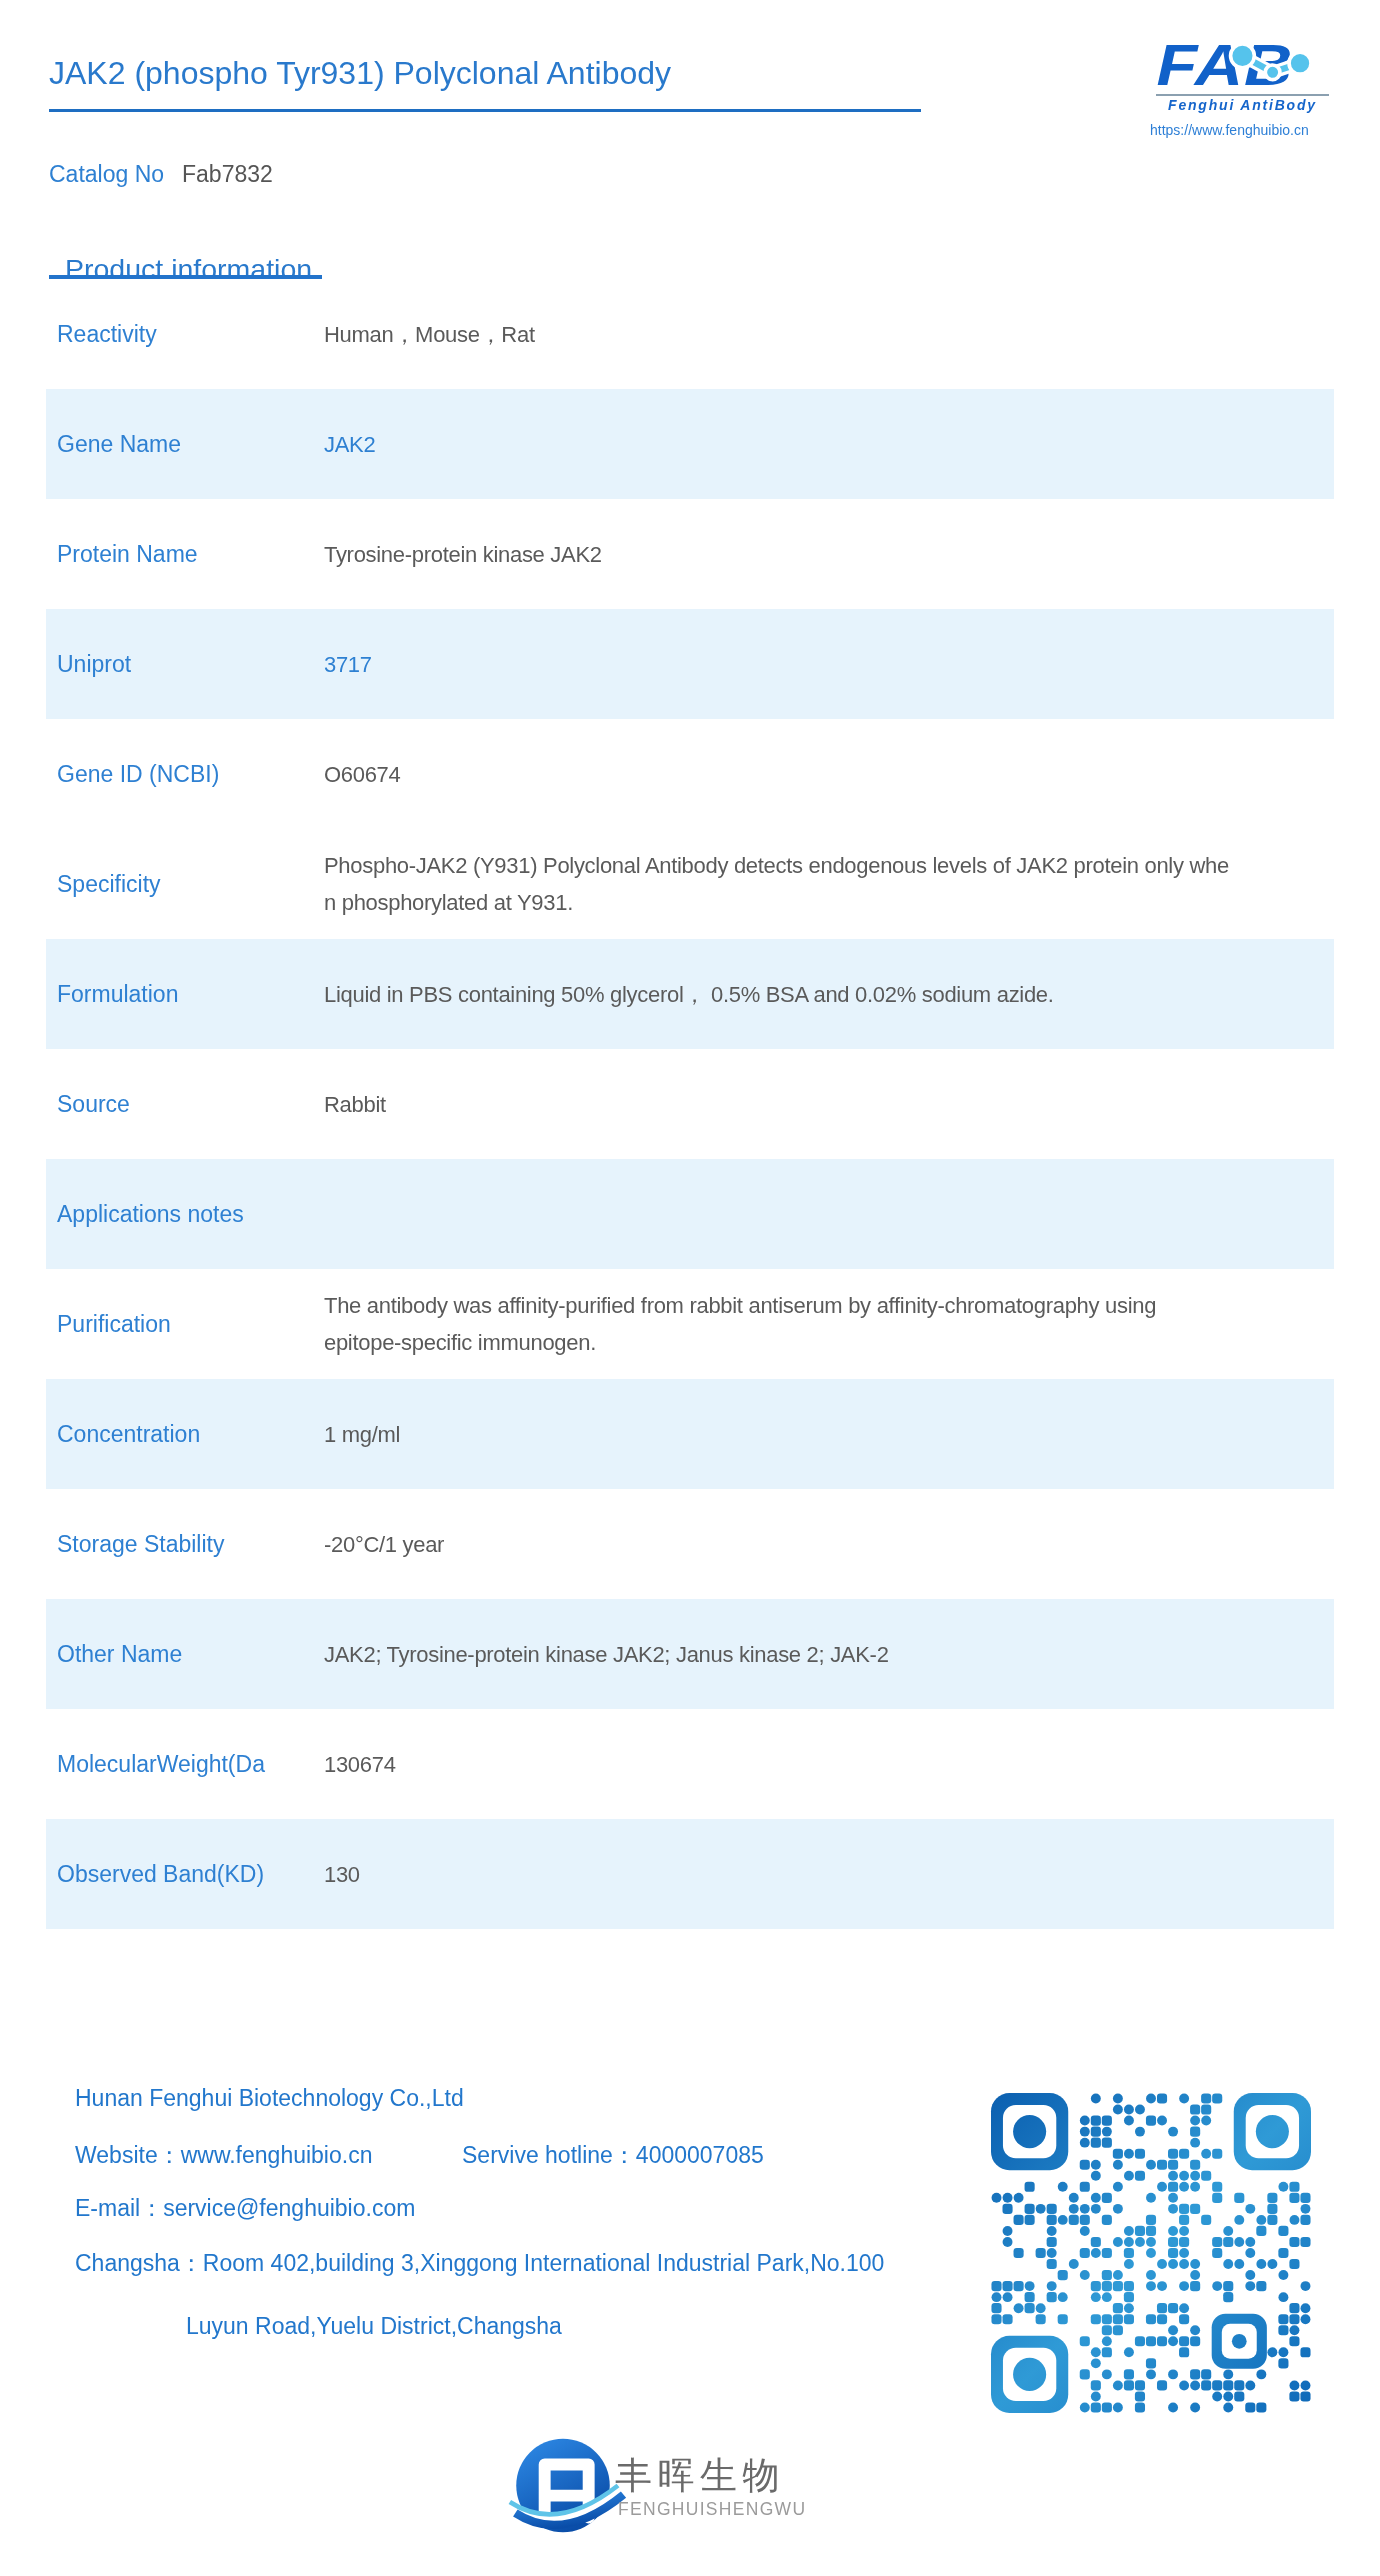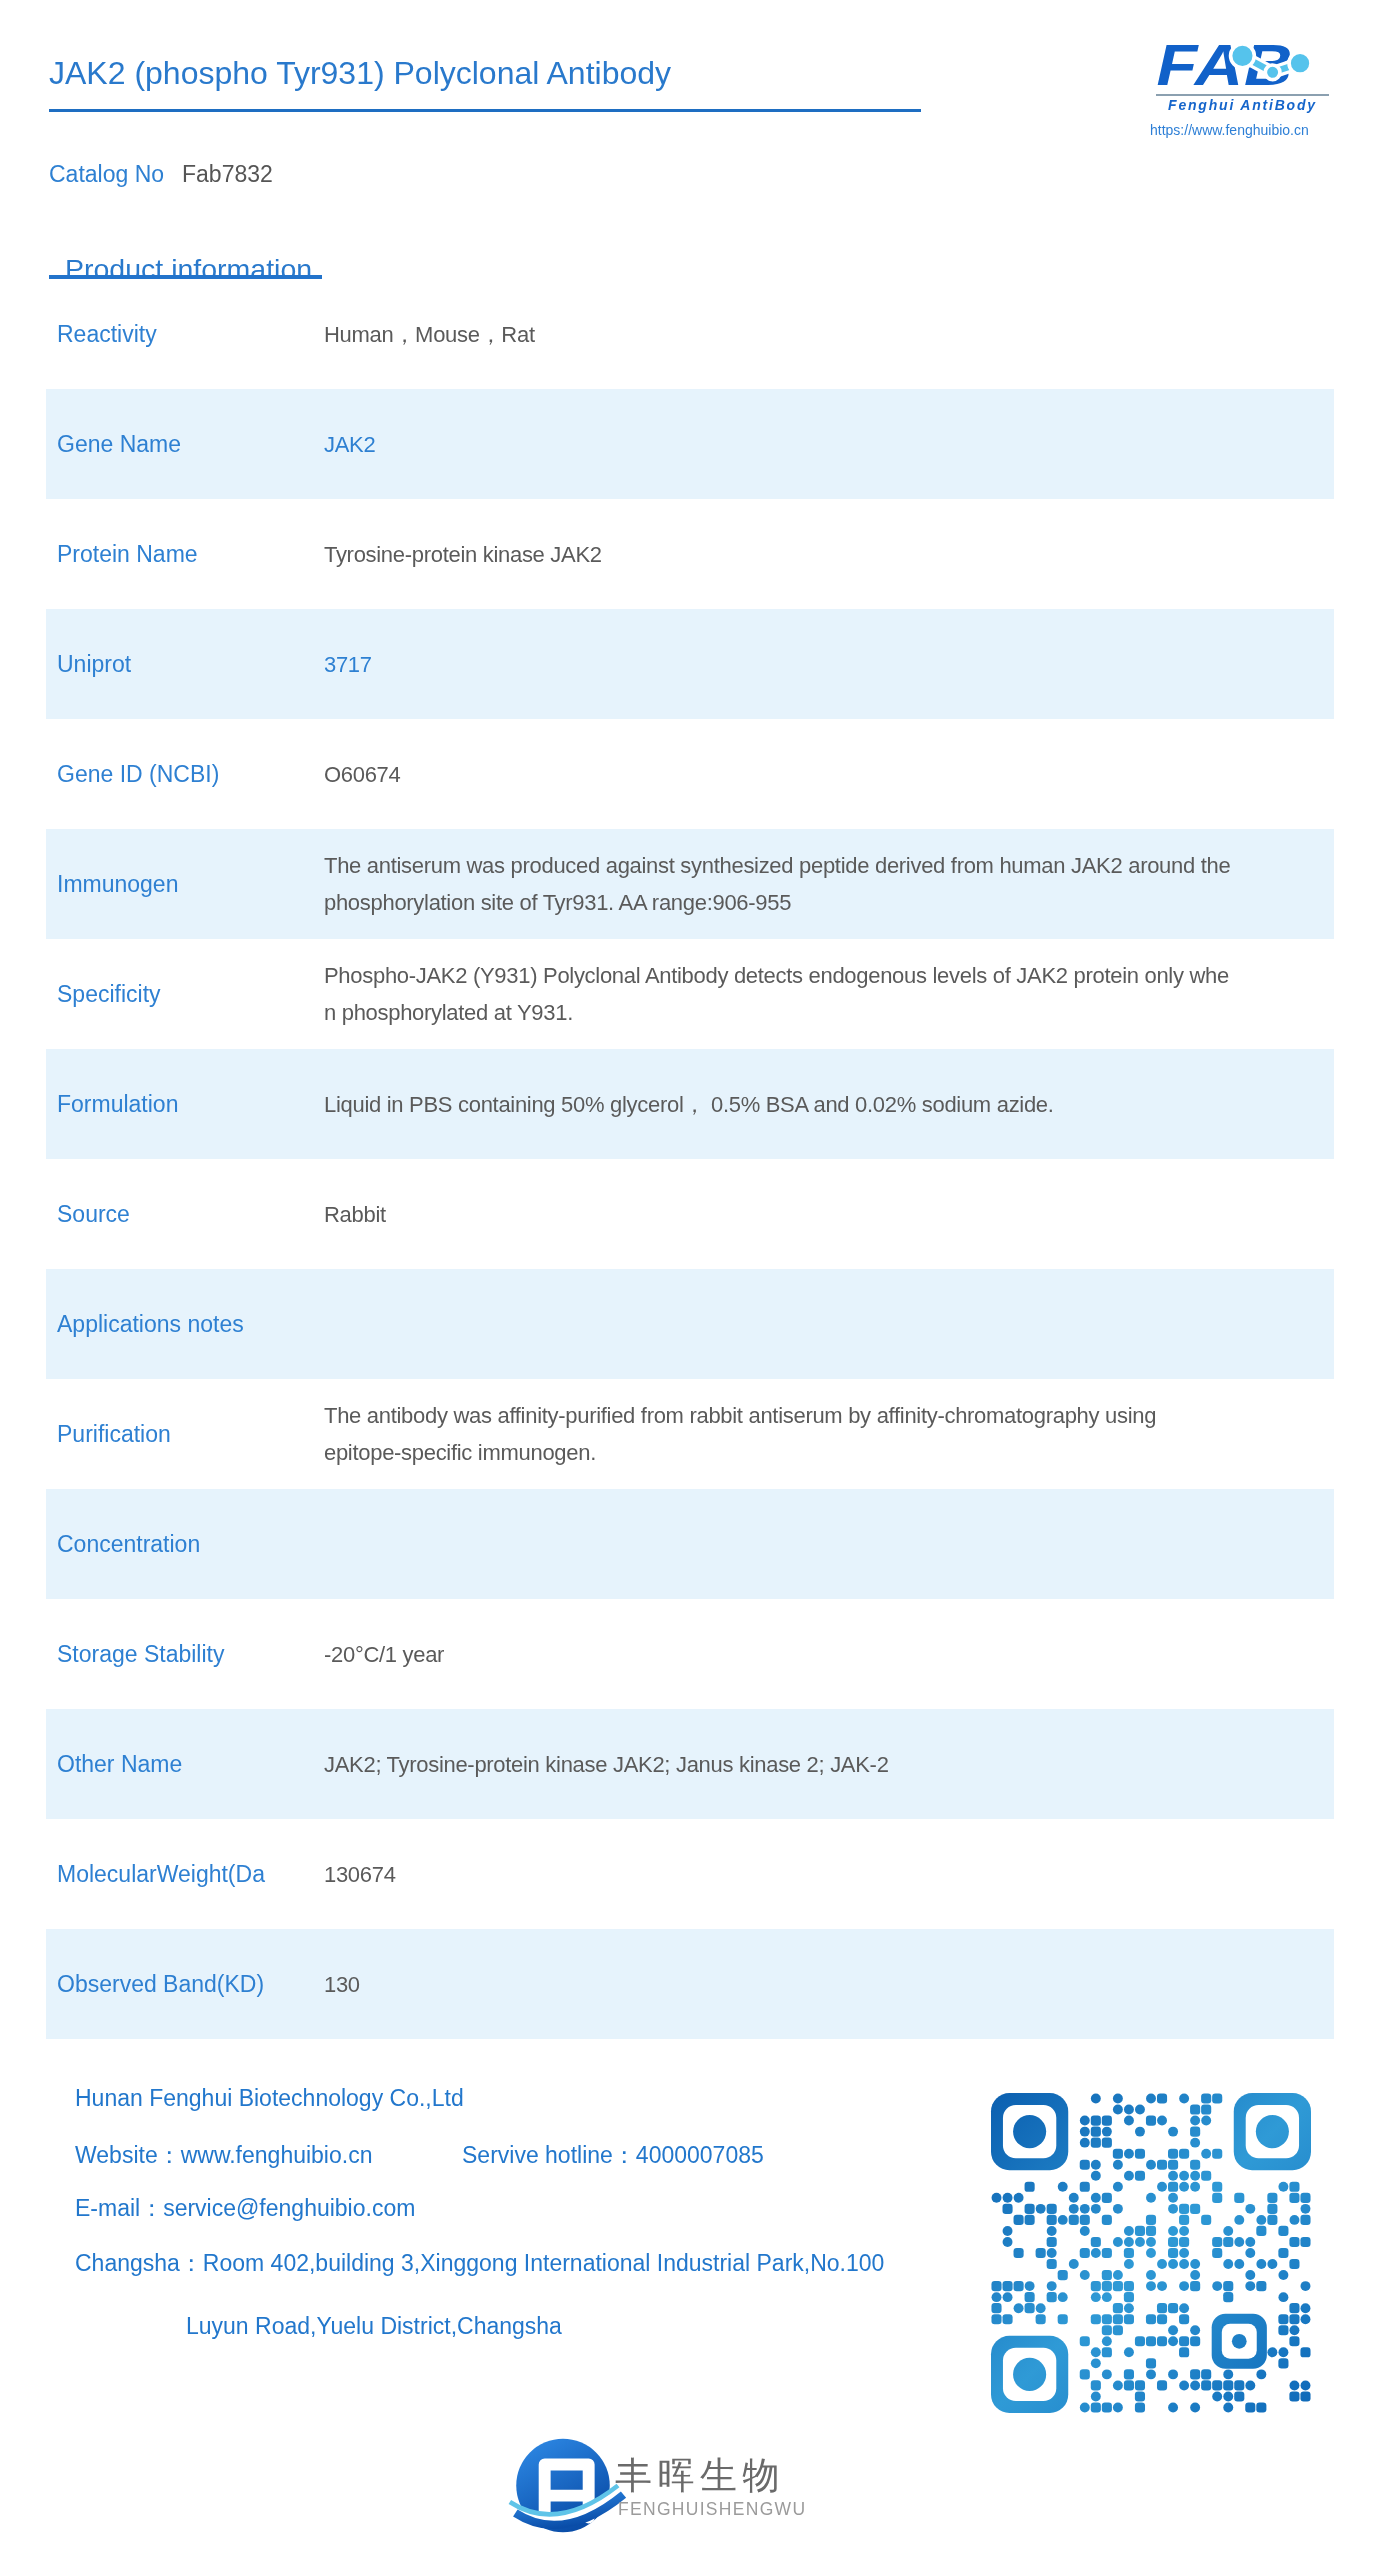--- a/index.html
+++ b/index.html
@@ -119,25 +119,20 @@
     <div class="row alt">
       <div class="row-label">Uniprot</div>
       <div class="row-value link">3717</div>
     </div>
 
     <div class="row">
       <div class="row-label">Gene ID (NCBI)</div>
       <div class="row-value">O60674</div>
     </div>
 
-    <div class="row alt">
-      <div class="row-label">Immunogen</div>
-      <div class="row-value">The antiserum was produced against synthesized peptide derived from human JAK2 around the
-phosphorylation site of Tyr931. AA range:906-955</div>
-    </div>
 
     <div class="row">
       <div class="row-label">Specificity</div>
       <div class="row-value">Phospho-JAK2 (Y931) Polyclonal Antibody detects endogenous levels of JAK2 protein only whe
 n phosphorylated at Y931.</div>
     </div>
 
     <div class="row alt">
       <div class="row-label">Formulation</div>
       <div class="row-value">Liquid in PBS containing 50% glycerol， 0.5% BSA and 0.02% sodium azide.</div>
@@ -153,20 +148,21 @@
     </div>
 
     <div class="row">
       <div class="row-label">Purification</div>
       <div class="row-value">The antibody was affinity-purified from rabbit antiserum by affinity-chromatography using
 epitope-specific immunogen.</div>
     </div>
 
     <div class="row alt">
       <div class="row-label">Concentration</div>
+      <div class="row-value">1 mg/ml</div>
     </div>
 
     <div class="row">
       <div class="row-label">Storage Stability</div>
       <div class="row-value">-20°C/1 year</div>
     </div>
 
     <div class="row alt">
       <div class="row-label">Other Name</div>
       <div class="row-value">JAK2; Tyrosine-protein kinase JAK2; Janus kinase 2; JAK-2</div>

